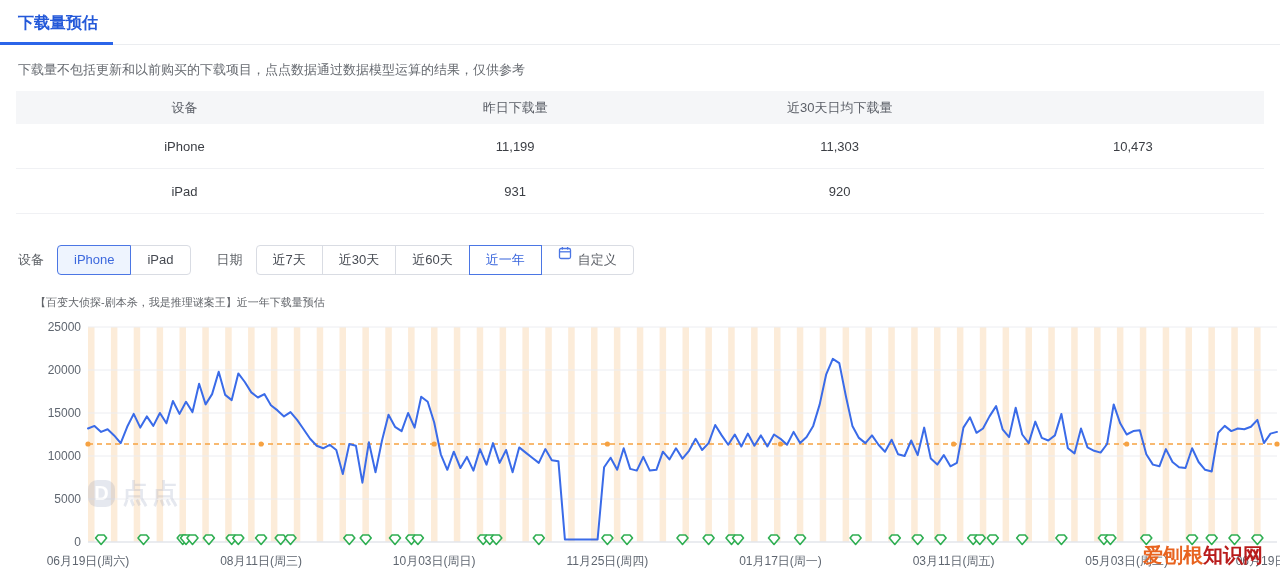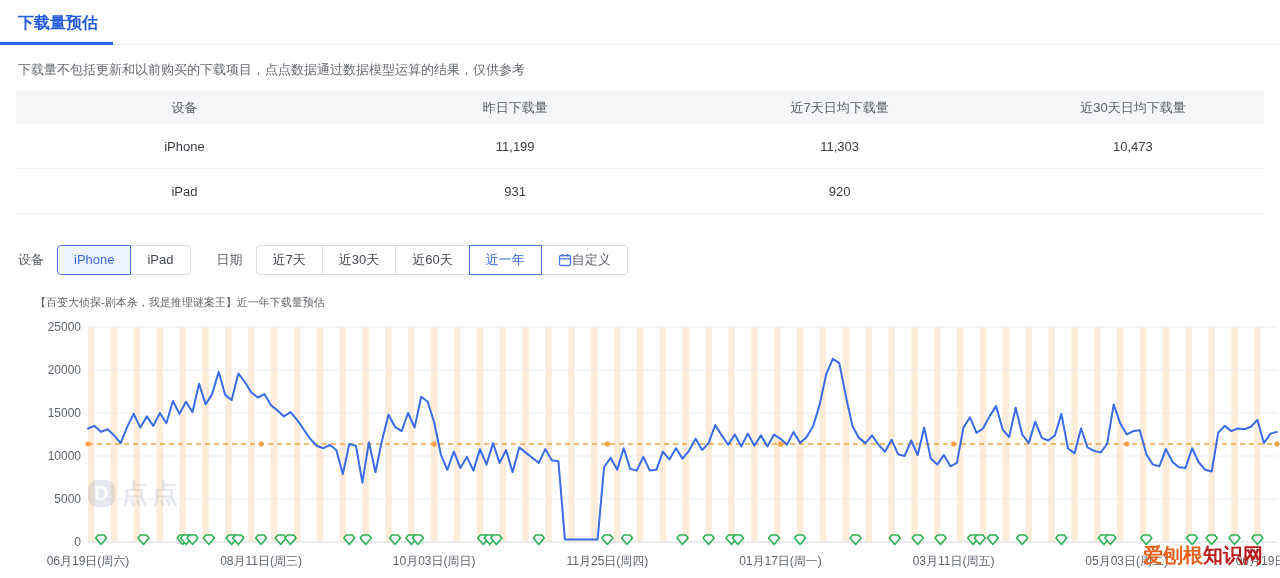--- a/index.html
+++ b/index.html
@@ -25,21 +25,21 @@
   .filterbar{margin:31px 0 0 18px;height:30px;display:flex;align-items:center;}
   .flabel{font-size:13px;color:#5d6166;margin-right:13px;}
   .gap{width:26px;}
   .seg{display:inline-flex;}
   .sbtn{position:relative;box-sizing:border-box;height:30px;line-height:28px;padding:0 16px;border:1px solid #d9dce3;
     background:#fff;font-size:13px;color:#464a52;margin-left:-1px;cursor:pointer;font-family:inherit;white-space:nowrap;}
   .seg .sbtn:first-child{margin-left:0;border-radius:4px 0 0 4px;}
   .seg .sbtn:last-child{border-radius:0 4px 4px 0;}
   .sbtn.sel{border-color:#4b76e4;color:#3c68dd;z-index:2;}
   .sbtn.fill{background:#eef4fe;}
-  .sbtn.custom{display:inline-flex;align-items:center;color:#5b5f66;}
+  .sbtn.custom{display:inline-flex;gap:6px;color:#5b5f66;}
 
   
   .chart-title{margin:20px 0 0 35px;font-size:11px;color:#63666b;height:17px;}
   .chart-wrap{position:relative;margin-top:4px;height:267px;}
   svg text.ax{font-family:"Liberation Sans","DejaVu Sans",sans-serif;font-size:12px;fill:#5f6670;}
 
   
   .wm-dd{position:absolute;left:88px;top:160px;display:flex;align-items:center;gap:7px;opacity:0.22;pointer-events:none;}
   .wm-dd .ddD{width:27px;height:27px;border-radius:9px;background:#8e9ab8;color:#fff;font-weight:bold;font-size:20px;
     display:flex;align-items:center;justify-content:center;}
@@ -59,21 +59,20 @@
     </div>
     <div class="tab-underline"></div>
   </div>
 
   <div class="note">下载量不包括更新和以前购买的下载项目，点点数据通过数据模型运算的结果，仅供参考</div>
 
   <div class="table">
     <div class="t-head">
       <div class="cell">设备</div>
       <div class="cell">昨日下载量</div>
-      <div class="cell">近7天日均下载量</div>
       <div class="cell">近30天日均下载量</div>
     </div>
     <div class="t-row">
       <div class="cell">iPhone</div>
       <div class="cell">11,199</div>
       <div class="cell">11,303</div>
       <div class="cell">10,473</div>
     </div>
     <div class="t-row">
       <div class="cell">iPad</div>

